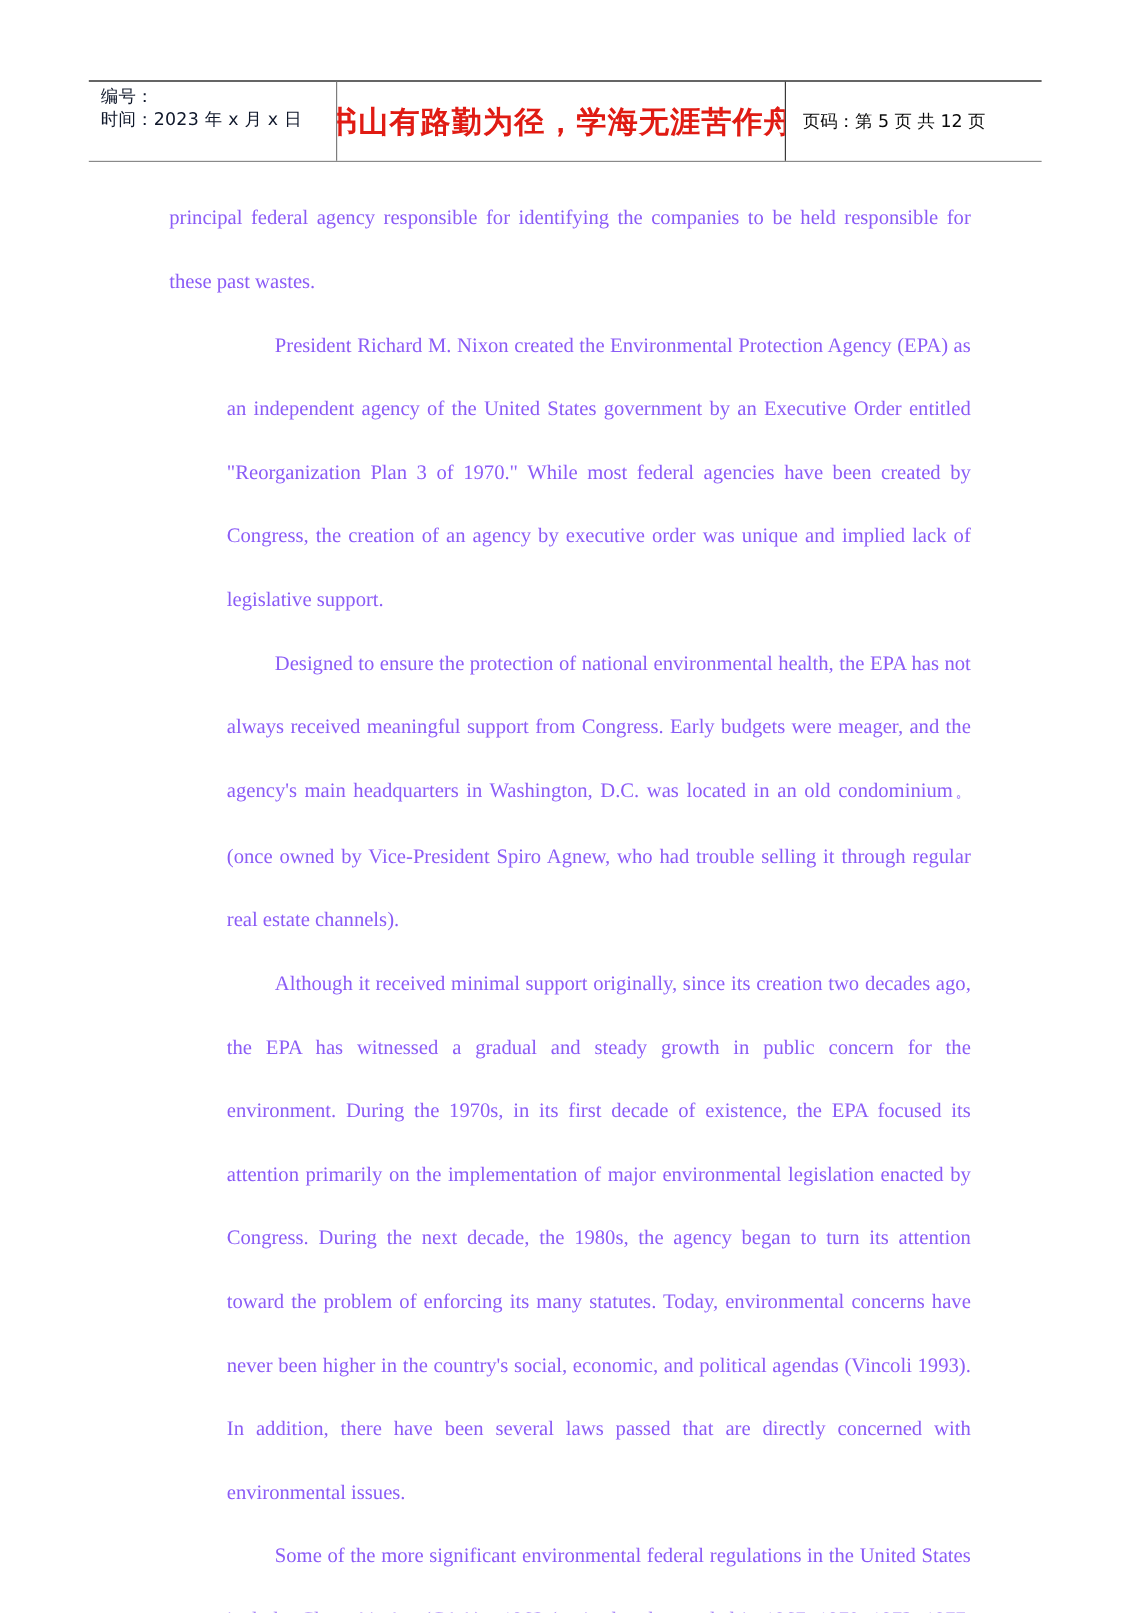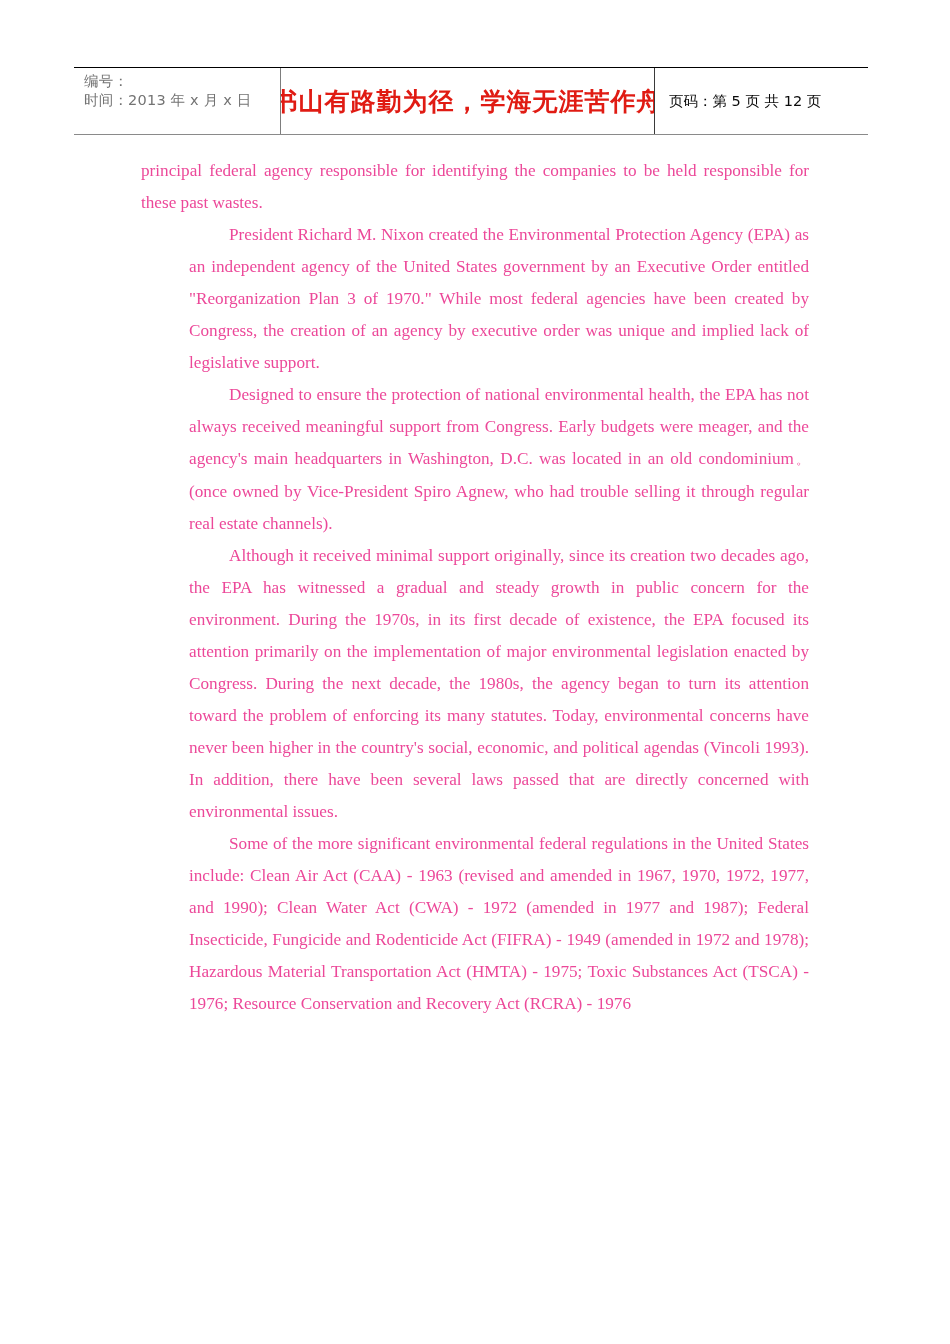--- a/index.html
+++ b/index.html
@@ -44,21 +44,21 @@
     justify-content: flex-start;
     overflow: hidden;
   }
   .hdr-cell-meta {
     width: 207px;
     border-right: 1.5px solid #7d7d7d;
     padding: 4px 16px 0 10px;
     font-family: "DejaVu Sans", "Liberation Sans", sans-serif;
     font-size: 14.5px;
     line-height: 19px;
-    color: #737373;
+    color: #0f172a;
     letter-spacing: 0.2px;
   }
   .hdr-cell-motto {
     width: 374px;
     border-right: 1.5px solid #3a3a3a;
     justify-content: center;
     align-items: center;
     text-align: center;
   }
   .motto-text {
@@ -86,24 +86,24 @@
     position: absolute;
     left: 141px;
     top: 155px;
     width: 668px;
   }
 
   p.para, h3.subhead {
     margin: 0;
     padding: 0;
     font-size: 17.2px;
-    line-height: 32px;
+    line-height: 53px;
     text-align: justify;
     text-justify: inter-word;
-    color: #ec4899;
+    color: #8b5cf6;
   }
   p.para {
     font-weight: normal;
   }
   p.indent {
     text-indent: 40px;
     margin-left: 48px;
   }
   h3.subhead {
     font-weight: bold;
@@ -139,21 +139,21 @@
 </style>
 </head>
 <body>
 
 <div class="page">
 
   <div class="header-table">
 
     <div class="hdr-cell hdr-cell-meta">
       <div>编号：</div>
-      <div>时间：2013 年 x 月 x 日</div>
+      <div>时间：2023 年 x 月 x 日</div>
     </div>
 
     <div class="hdr-cell hdr-cell-motto">
       <div class="motto-text">书山有路勤为径，学海无涯苦作舟</div>
     </div>
 
     <div class="hdr-cell hdr-cell-pageno">
       <div class="pageno-text">页码：第 5 页  共 12 页</div>
     </div>
 

